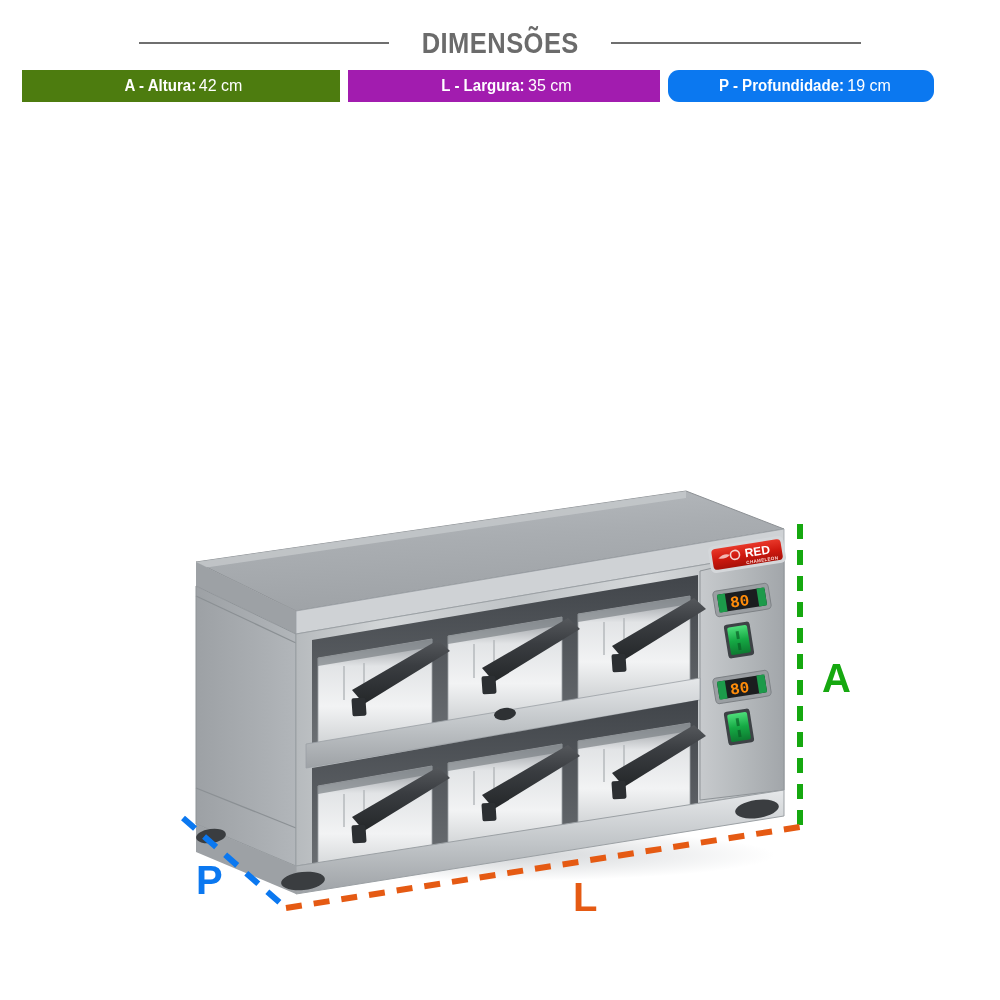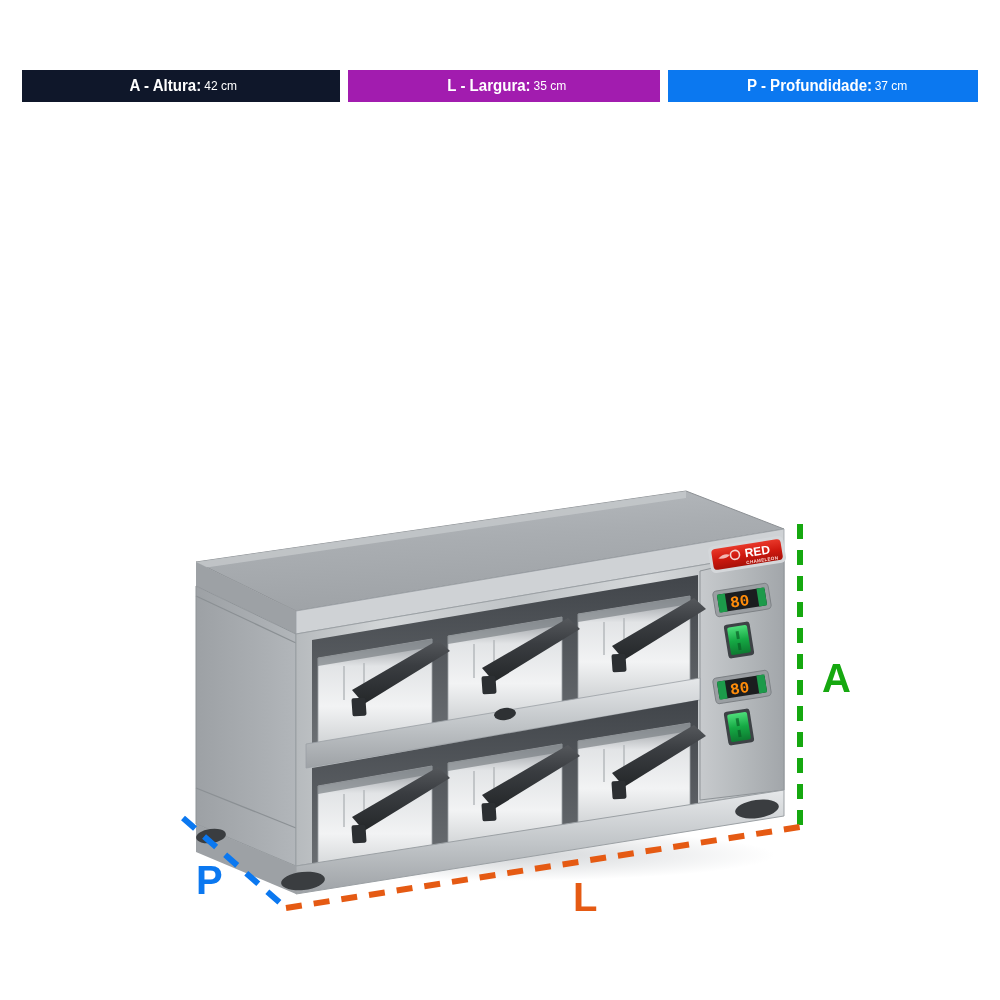--- a/index.html
+++ b/index.html
@@ -26,55 +26,60 @@
   }
 
   
   .bars { position: absolute; left: 22px; top: 70px; width: 956px; height: 32px; }
   .bar {
     position: absolute; top: 0; height: 32px;
     display: flex; align-items: center; justify-content: center;
     color: #fff; white-space: nowrap;
   }
   .bar .lbl { font-size: 16px; font-weight: bold; transform: scaleX(0.94); transform-origin: right center; }
-  .bar .val { font-size: 12px; font-weight: normal; margin-left: 3px; }
+  .bar .val { font-size: 16px; font-weight: normal; margin-left: 3px; }
   #bar-a { left: 0px;   width: 318px; }
   #bar-l { left: 326px; width: 312px; }
-  #bar-p { left: 646px; width: 310px; }
+  #bar-p { left: 646px; width: 266px; border-radius: 11px; }
 
   
   .product { position: absolute; left: 0; top: 0; width: 1000px; height: 1000px; }
 
   
   .dim-letter {
     position: absolute; font-size: 40px; font-weight: bold;
     line-height: 1; user-select: none;
   }
   #letter-a { left: 822px; top: 658px; }
   #letter-l { left: 573px; top: 877px; }
   #letter-p { left: 196px; top: 860px; }
 </style>
 </head>
 <body>
 
 <div id="page">
 
+  <div class="title-row">
+    <div class="title-rule left" style="background: rgb(111, 111, 111);"></div>
+    <div class="title-text" style="color: rgb(107, 107, 107);">DIMENSÕES</div>
+    <div class="title-rule right" style="background: rgb(111, 111, 111);"></div>
+  </div>
 
   <div class="bars">
-    <div class="bar" id="bar-a" style="background:#0f172a">
+    <div class="bar" id="bar-a" style="background:#4d7c0f">
       <span class="lbl">A - Altura:</span>
       <span class="val">42 cm</span>
     </div>
     <div class="bar" id="bar-l" style="background:#a21caf">
       <span class="lbl">L - Largura:</span>
       <span class="val">35 cm</span>
     </div>
     <div class="bar" id="bar-p" style="background:#0b78f0">
       <span class="lbl">P - Profundidade:</span>
-      <span class="val">37 cm</span>
+      <span class="val">19 cm</span>
     </div>
   </div>
 
   <svg class="product" viewBox="0 0 1000 1000">
     <defs>
       <linearGradient id="gTop" x1="0" y1="0" x2="0.35" y2="1">
         <stop offset="0" stop-color="#b9bdc1"></stop>
         <stop offset="0.5" stop-color="#a9adb1"></stop>
         <stop offset="1" stop-color="#9ea2a6"></stop>
       </linearGradient>

